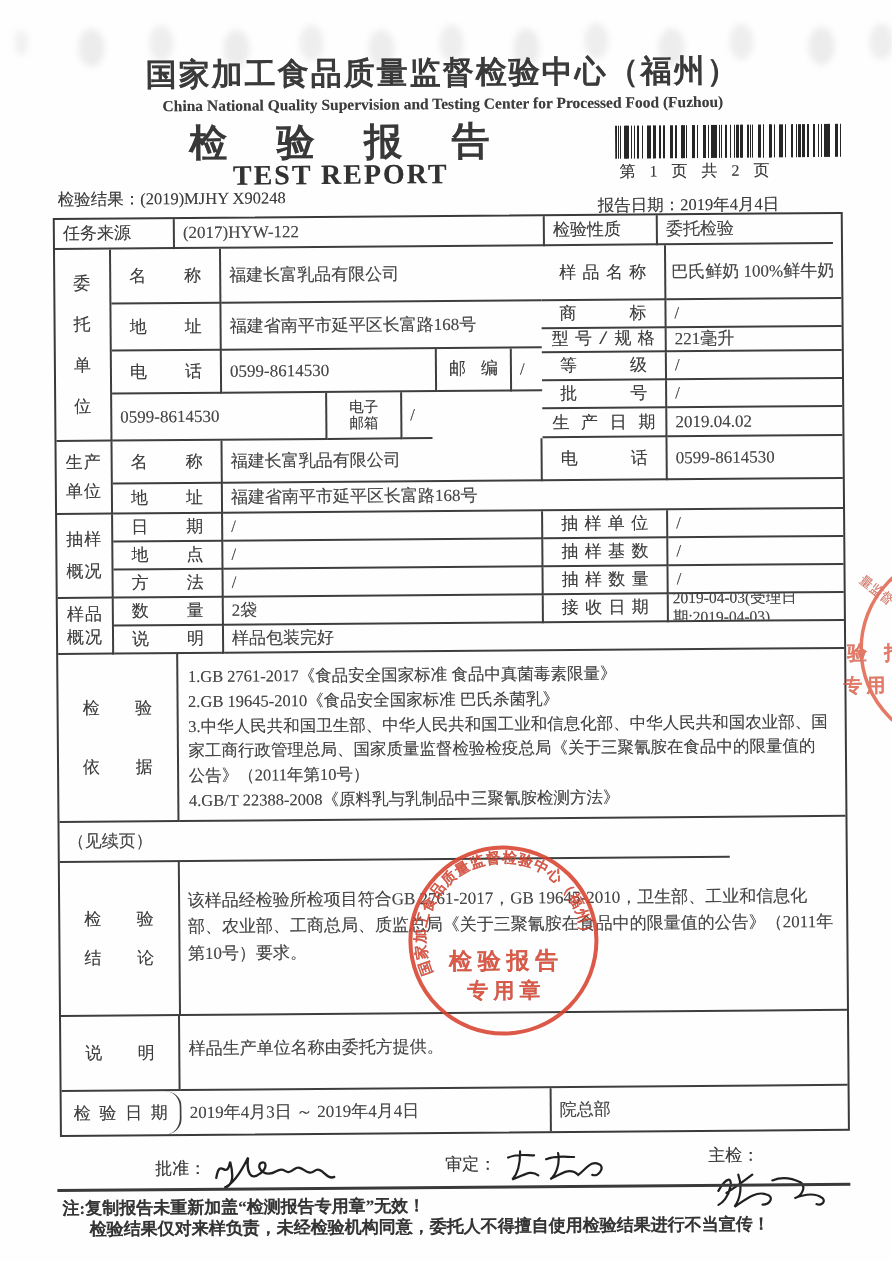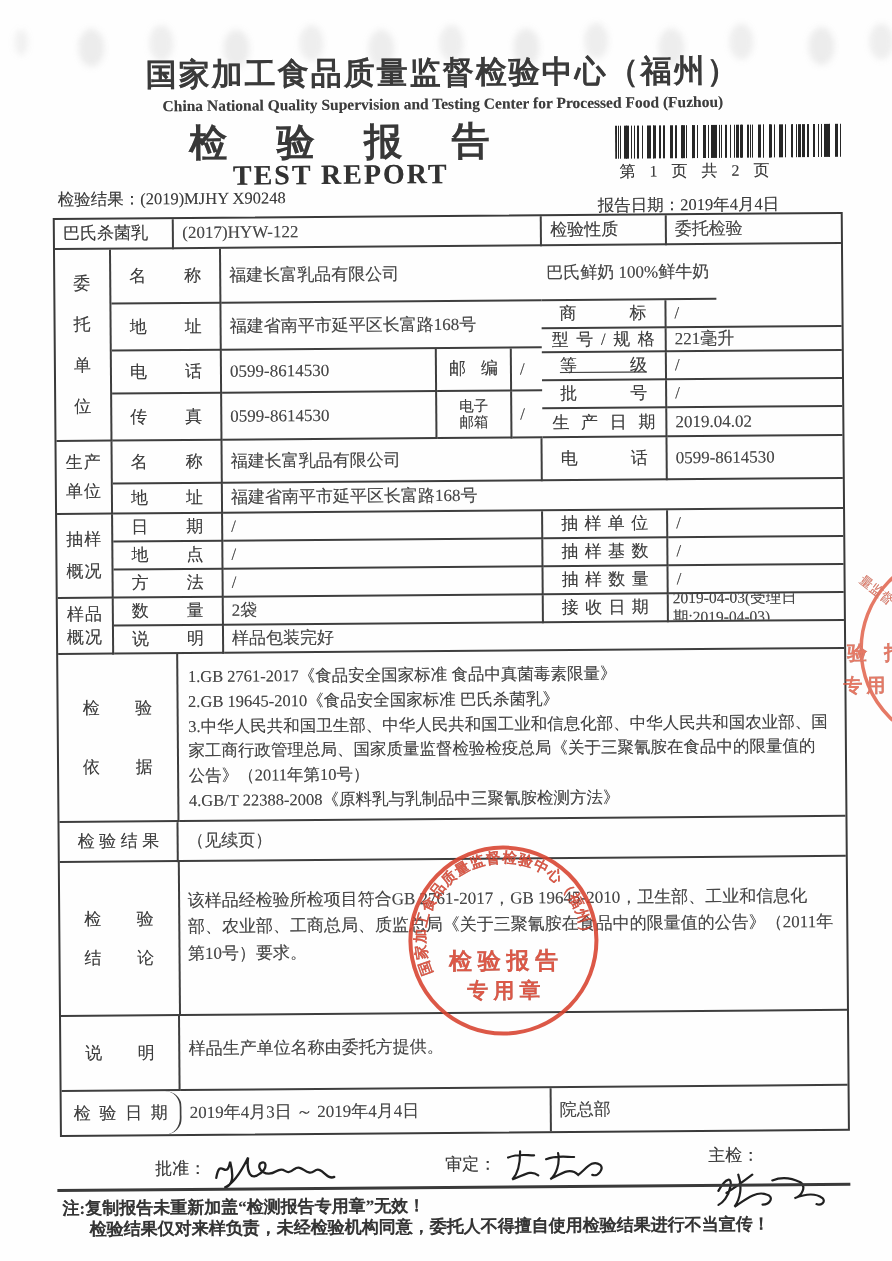--- a/index.html
+++ b/index.html
@@ -82,23 +82,23 @@
   <div class="report-cn">检 验 报 告</div>
   <div class="report-en">TEST REPORT</div>
   <div class="barcode"></div>
   <div class="pageinfo">第 1 页  共 2 页</div>
   <div class="repno"><span>检验结果：</span><span>(2019)MJHY X90248</span></div>
   <div class="repdate"><span>报告日期：</span><span>2019年4月4日</span></div>
 
   <div class="tbl">
 
     <div class="row" style="height:30px;">
-      <div class="cell lab" style="width:120px;">巴氏杀菌乳</div>
+      <div class="cell lab" style="width:120px;">任务来源</div>
       <div class="cell val" style="width:370px;">(2017)HYW-122</div>
-      <div class="cell lab" style="width:125px;text-align:right;">检验性质</div>
+      <div class="cell lab" style="width:113px;text-align:right;">检验性质</div>
       <div class="cell val nbr" style="width:175px;">委托检验</div>
     </div>
 
     <div class="row" style="height:192px;">
       <div class="cell gcol" style="width:60px;height:192px;">
         <div>委</div>
         <div>托</div>
         <div>单</div>
         <div>位</div>
       </div>
@@ -119,49 +119,49 @@
           <div class="cell lab" style="width:110px;">
                 <span class="jus">电话</span>
               </div>
           <div class="cell val" style="width:215px;">0599-8614530</div>
           <div class="cell lab" style="width:75px;font-family:Liberation Mono, monospace;">
                 <span class="jus" style="padding:0 4px;">邮编</span>
               </div>
           <div class="cell val nbr" style="width:30px;">/</div>
         </div>
         <div class="row" style="height:47px;">
-          <div class="cell lab" style="width:110px;">
-                <span class="jus">传真</span>
-              </div>
           <div class="cell val" style="width:215px;">0599-8614530</div>
           <div class="cell lab small2" style="width:75px;flex-direction:column;justify-content:center;align-items:center;">
             <div>电子</div>
             <div>邮箱</div>
           </div>
           <div class="cell val nbr" style="width:30px;">/</div>
         </div>
       </div>
       <div class="vstack" style="width:300px;">
         <div class="row" style="height:55px;">
+          <div class="cell lab" style="width:125px;">
+                <span class="jus">样品名称</span>
+              </div>
           <div class="cell val nbr" style="width:175px;padding:1px 5px;">巴氏鲜奶 100%鲜牛奶</div>
         </div>
         <div class="row" style="height:28px;">
           <div class="cell lab" style="width:125px;">
                 <span class="jus">商标</span>
               </div>
           <div class="cell val nbr" style="width:175px;">/</div>
         </div>
         <div class="row" style="height:24px;">
-          <div class="cell lab" style="width:125px;">
+          <div class="cell lab" style="width:125px;font-family:Liberation Mono, monospace;">
                 <span class="jus" style="padding:0 2px;">型号/规格</span>
               </div>
           <div class="cell val nbr" style="width:175px;">221毫升</div>
         </div>
         <div class="row" style="height:28px;">
-          <div class="cell lab" style="width:125px;text-decoration:underline;">
+          <div class="cell lab" style="width:125px;">
                 <span class="jus">等级</span>
               </div>
           <div class="cell val nbr" style="width:175px;">/</div>
         </div>
         <div class="row" style="height:28px;">
           <div class="cell lab" style="width:125px;">
                 <span class="jus">批号</span>
               </div>
           <div class="cell val nbr" style="width:175px;">/</div>
         </div>
@@ -272,23 +272,20 @@
         <div class="basis-text">
           <div>1.GB 2761-2017《食品安全国家标准 食品中真菌毒素限量》</div>
           <div>2.GB 19645-2010《食品安全国家标准 巴氏杀菌乳》</div>
           <div>3.中华人民共和国卫生部、中华人民共和国工业和信息化部、中华人民共和国农业部、国家工商行政管理总局、国家质量监督检验检疫总局《关于三聚氰胺在食品中的限量值的公告》（2011年第10号）</div>
           <div>4.GB/T 22388-2008《原料乳与乳制品中三聚氰胺检测方法》</div>
         </div>
       </div>
     </div>
 
     <div class="row" style="height:40px;">
-      <div class="cell lab" style="width:120px;">
-            <span class="jus">检验结果</span>
-          </div>
       <div class="cell val nbr" style="width:670px;">（见续页）</div>
     </div>
 
     <div class="row" style="height:154px;">
       <div class="cell lab big-label" style="width:120px;height:154px;padding:28px 16px;">
         <div class="jus" style="padding:0 8px;">检验</div>
         <div class="jus" style="padding:0 8px;">结论</div>
       </div>
       <div class="cell val nbr para" style="width:670px;">该样品经检验所检项目符合GB 2761-2017，GB 19645-2010，卫生部、工业和信息化部、农业部、工商总局、质监总局《关于三聚氰胺在食品中的限量值的公告》（2011年第10号）要求。</div>
     </div>

